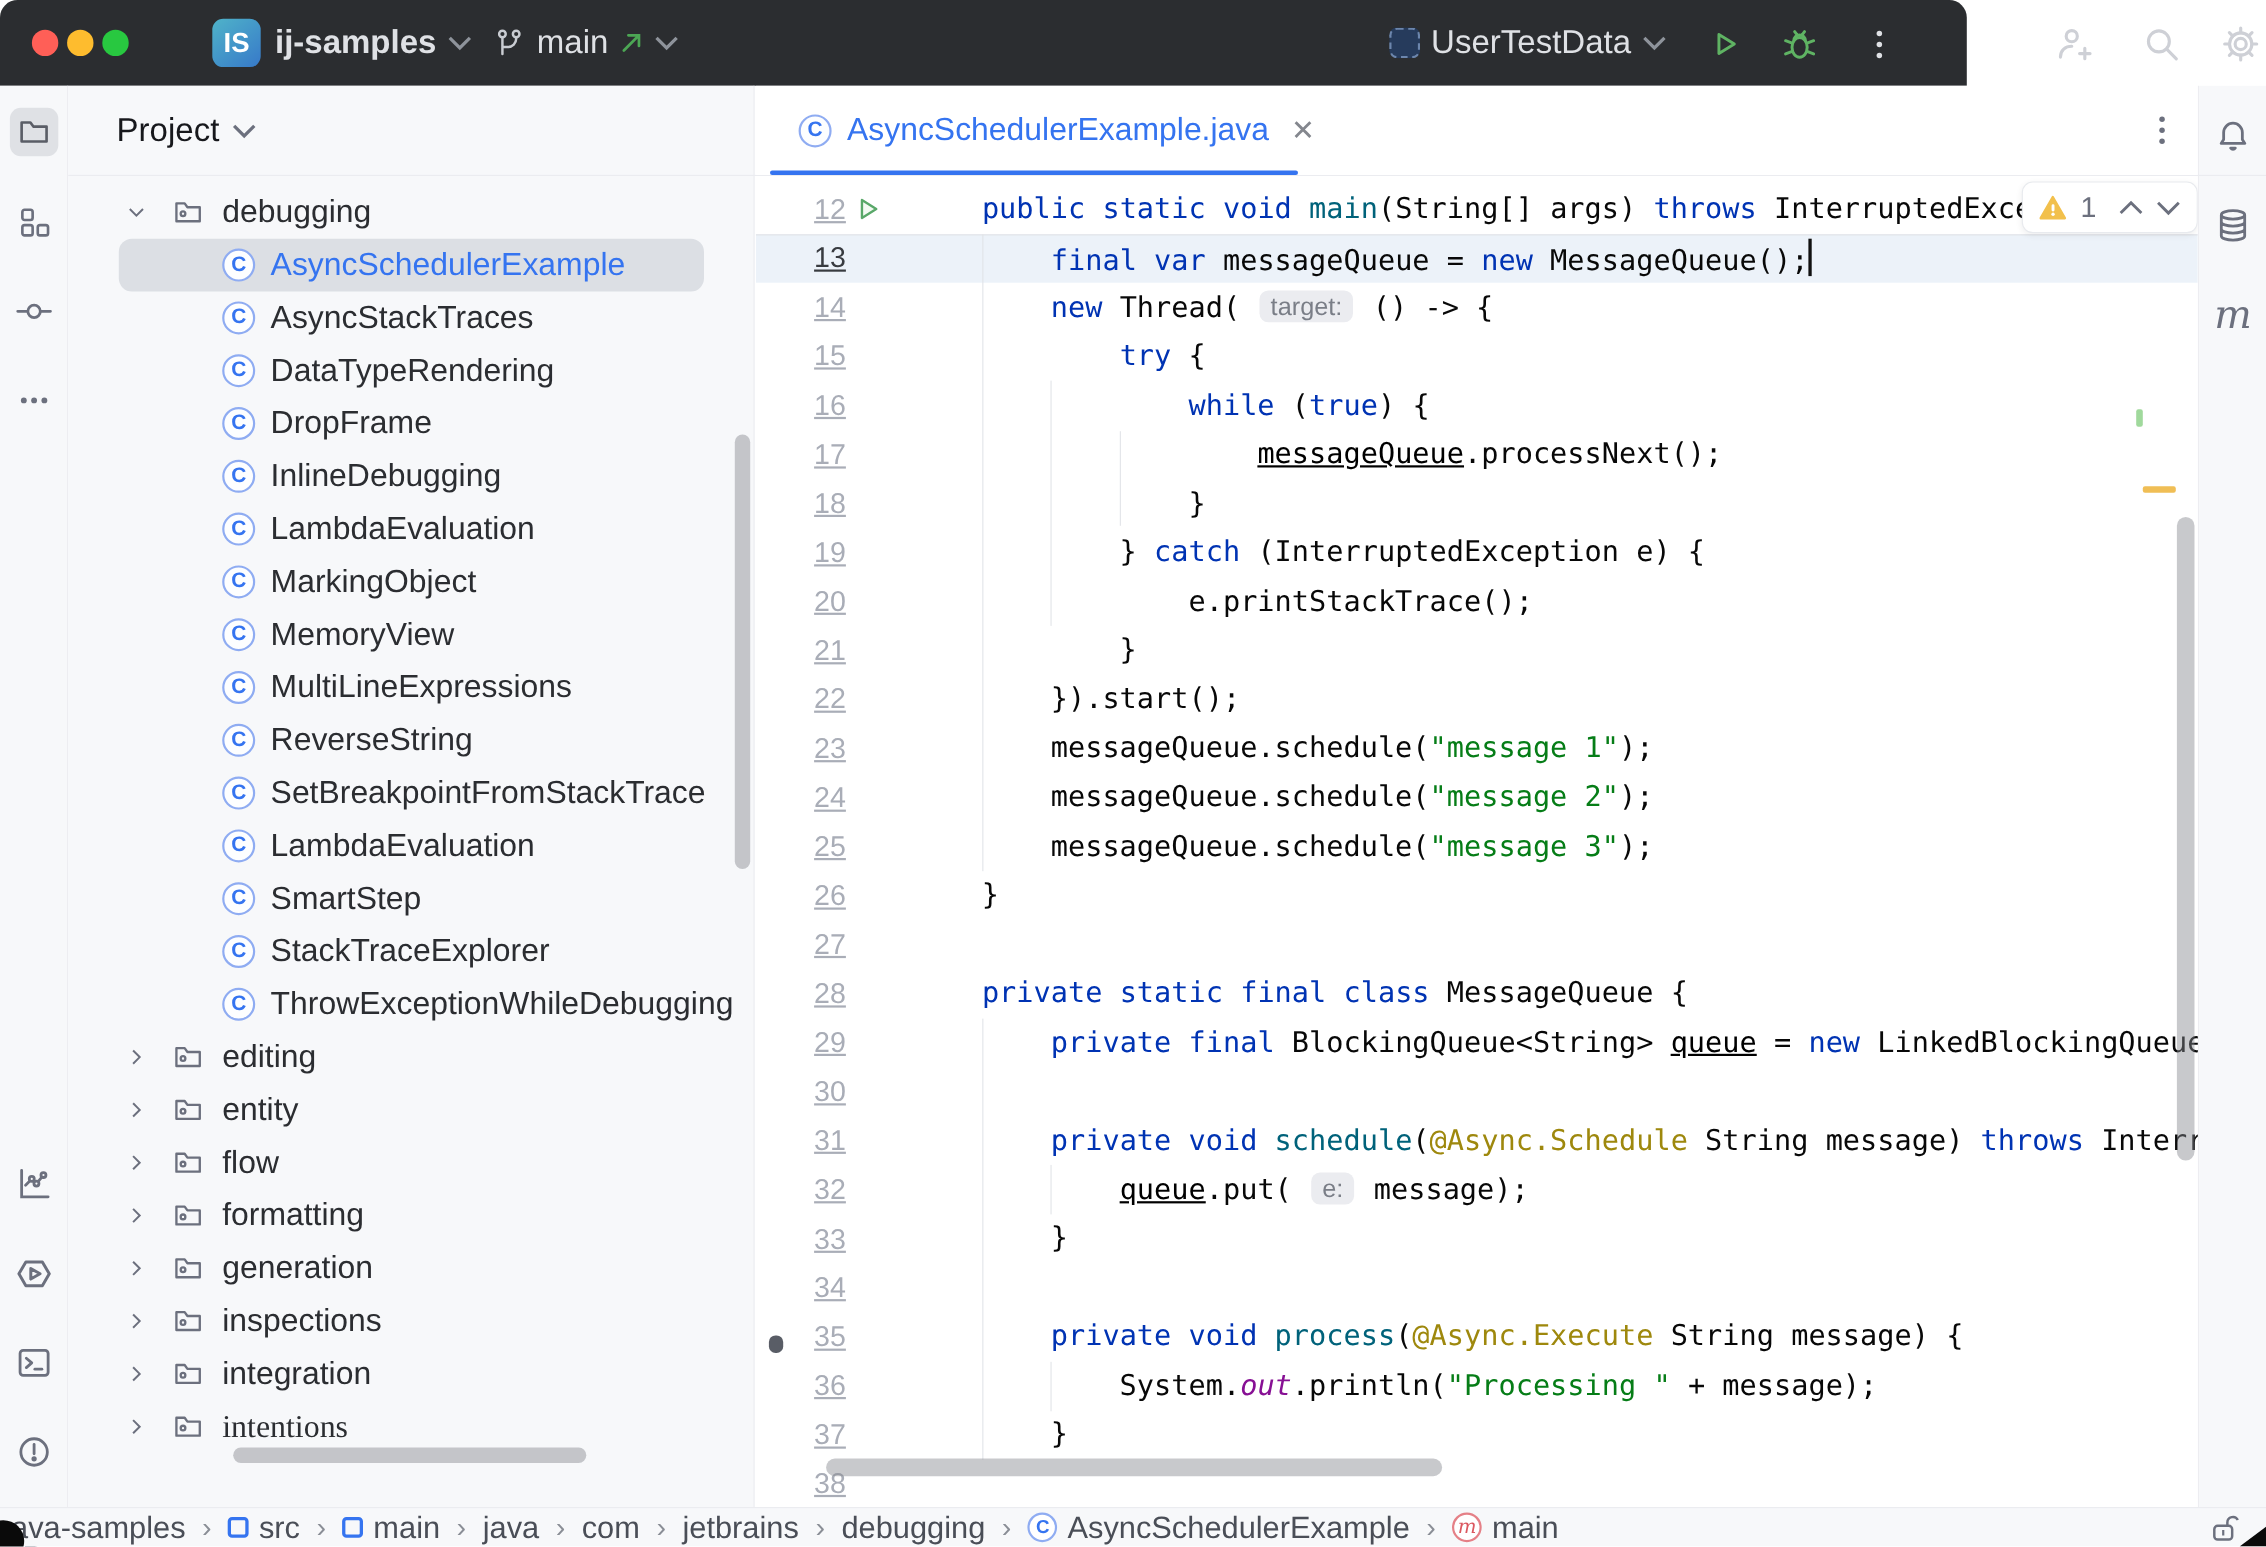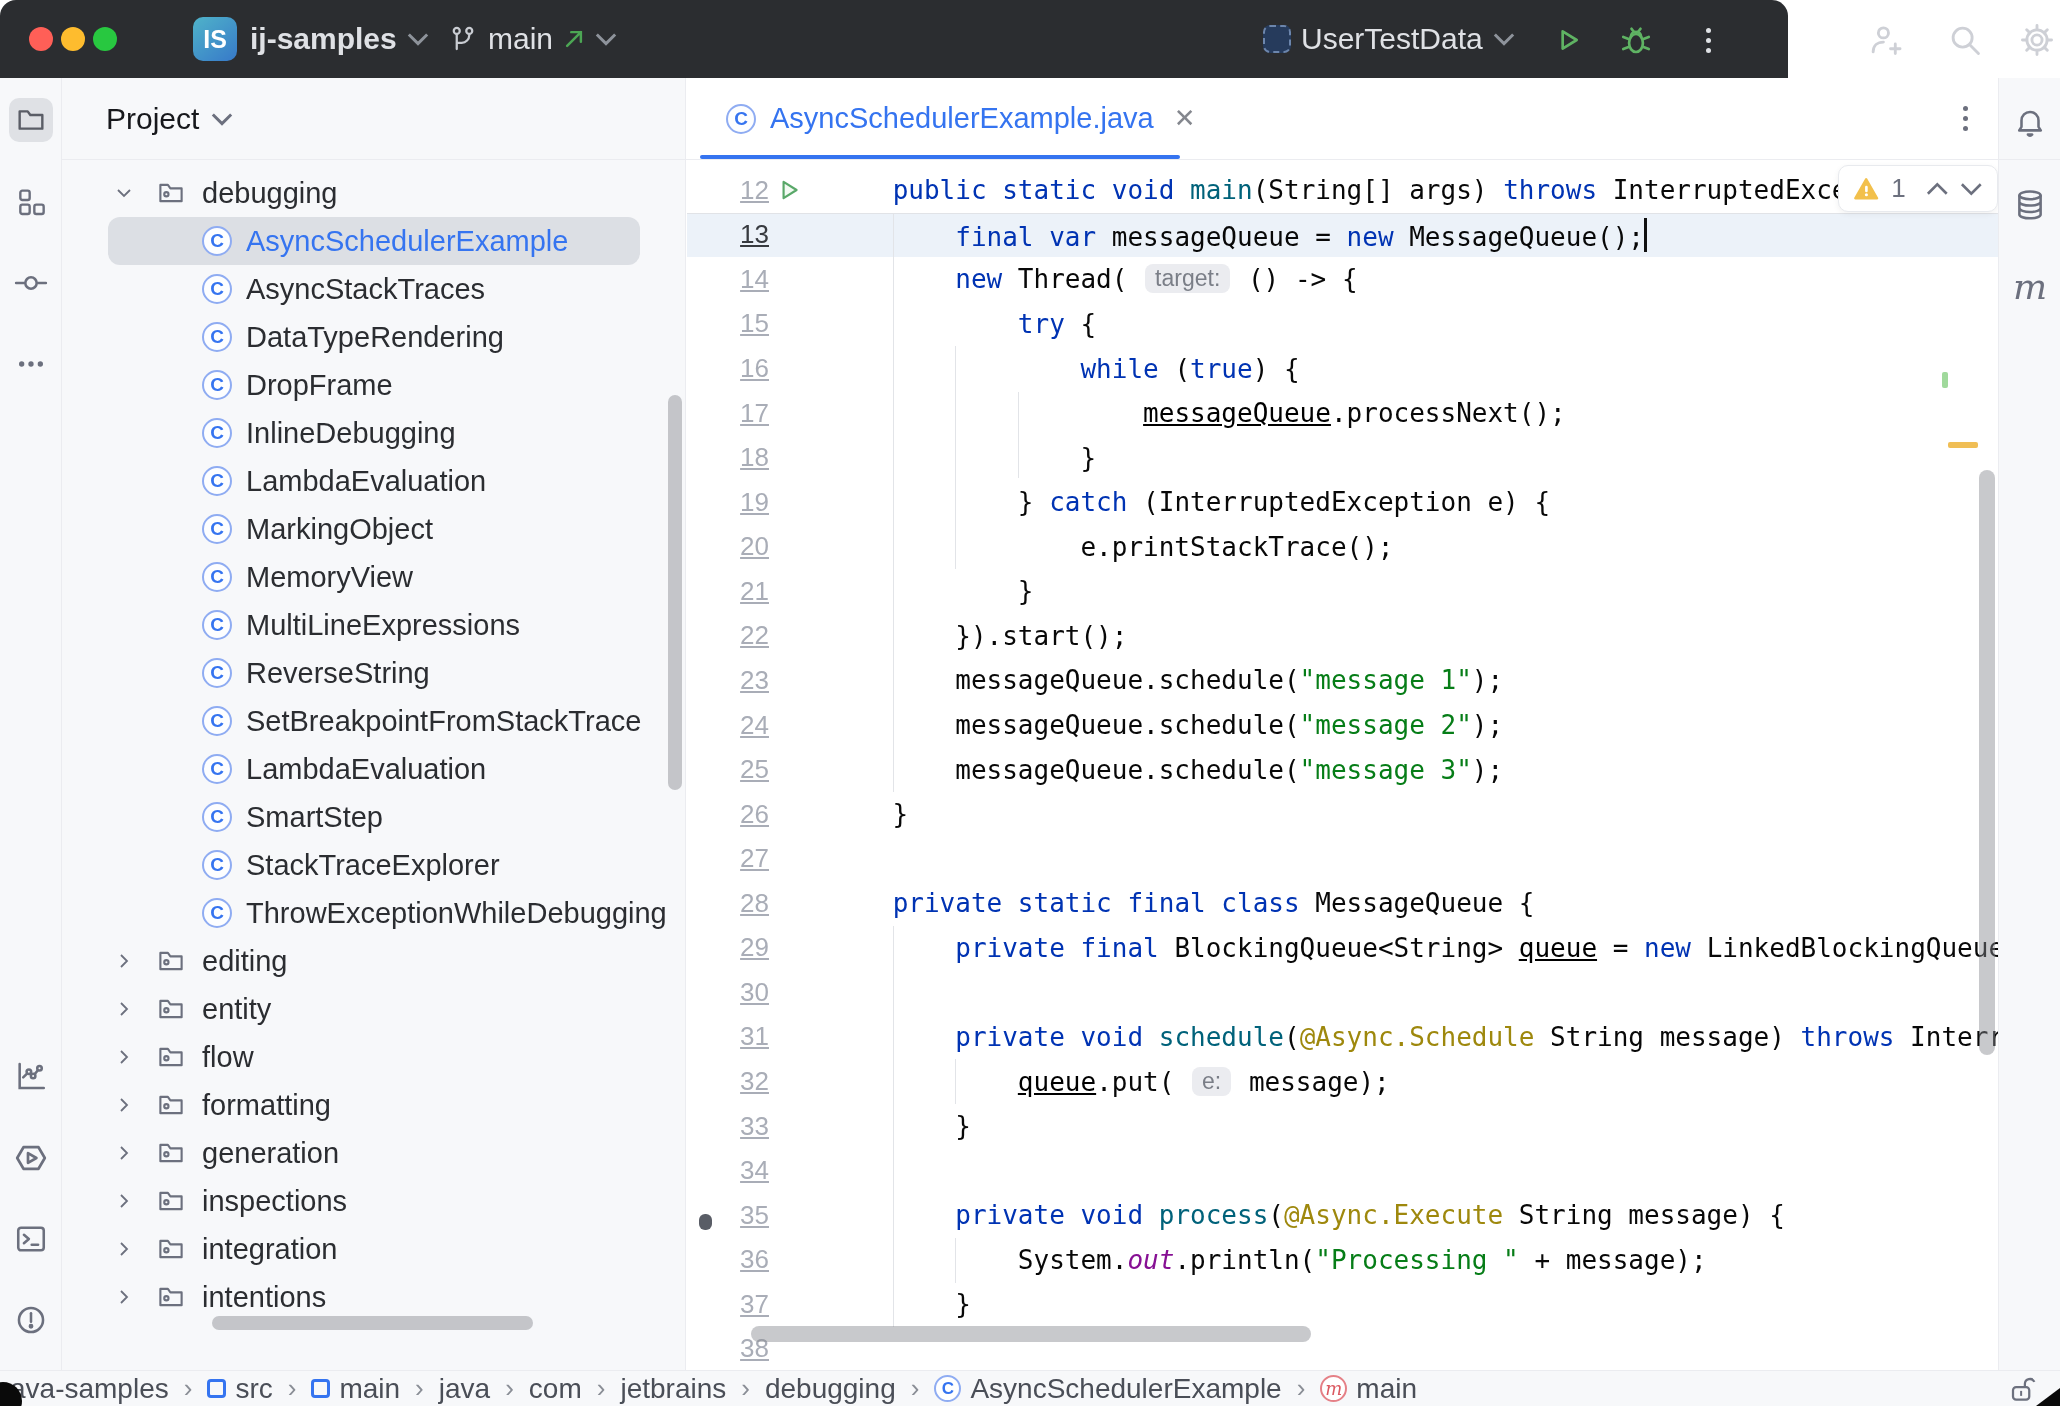--- a/index.html
+++ b/index.html
@@ -422,21 +422,21 @@
         <div class="tree-row" style="top: 1147px;">
           <span style="position:absolute;left:50px;top:12px"><svg width="24" height="24" viewBox="0 0 24 24">
               <polyline points="9,6 15,12 9,18" fill="none" stroke="#6c707e" stroke-width="1.8"></polyline>
             </svg></span>
           <span style="position:absolute;left:94px;top:9px"><svg width="30" height="30" viewBox="0 0 24 24" fill="none" stroke="#6c707e" stroke-width="1.7" stroke-linejoin="round">
               <path d="M3.5 5.5h6l2 2.8h9v10.2h-17z"></path>
               <circle cx="8.3" cy="13" r="1.7"></circle>
             </svg></span>
           <span class="tree-label" style="position:absolute;left:140px">integration</span>
         </div>
-        <div class="tree-row" style="top: 1195px;">
+        <div class="tree-row" style="top: 1195px; font-family: Liberation Serif, serif;">
           <span style="position:absolute;left:50px;top:12px"><svg width="24" height="24" viewBox="0 0 24 24">
               <polyline points="9,6 15,12 9,18" fill="none" stroke="#6c707e" stroke-width="1.8"></polyline>
             </svg></span>
           <span style="position:absolute;left:94px;top:9px"><svg width="30" height="30" viewBox="0 0 24 24" fill="none" stroke="#6c707e" stroke-width="1.7" stroke-linejoin="round">
               <path d="M3.5 5.5h6l2 2.8h9v10.2h-17z"></path>
               <circle cx="8.3" cy="13" r="1.7"></circle>
             </svg></span>
           <span class="tree-label" style="position:absolute;left:140px">intentions</span>
         </div>
       </div>

